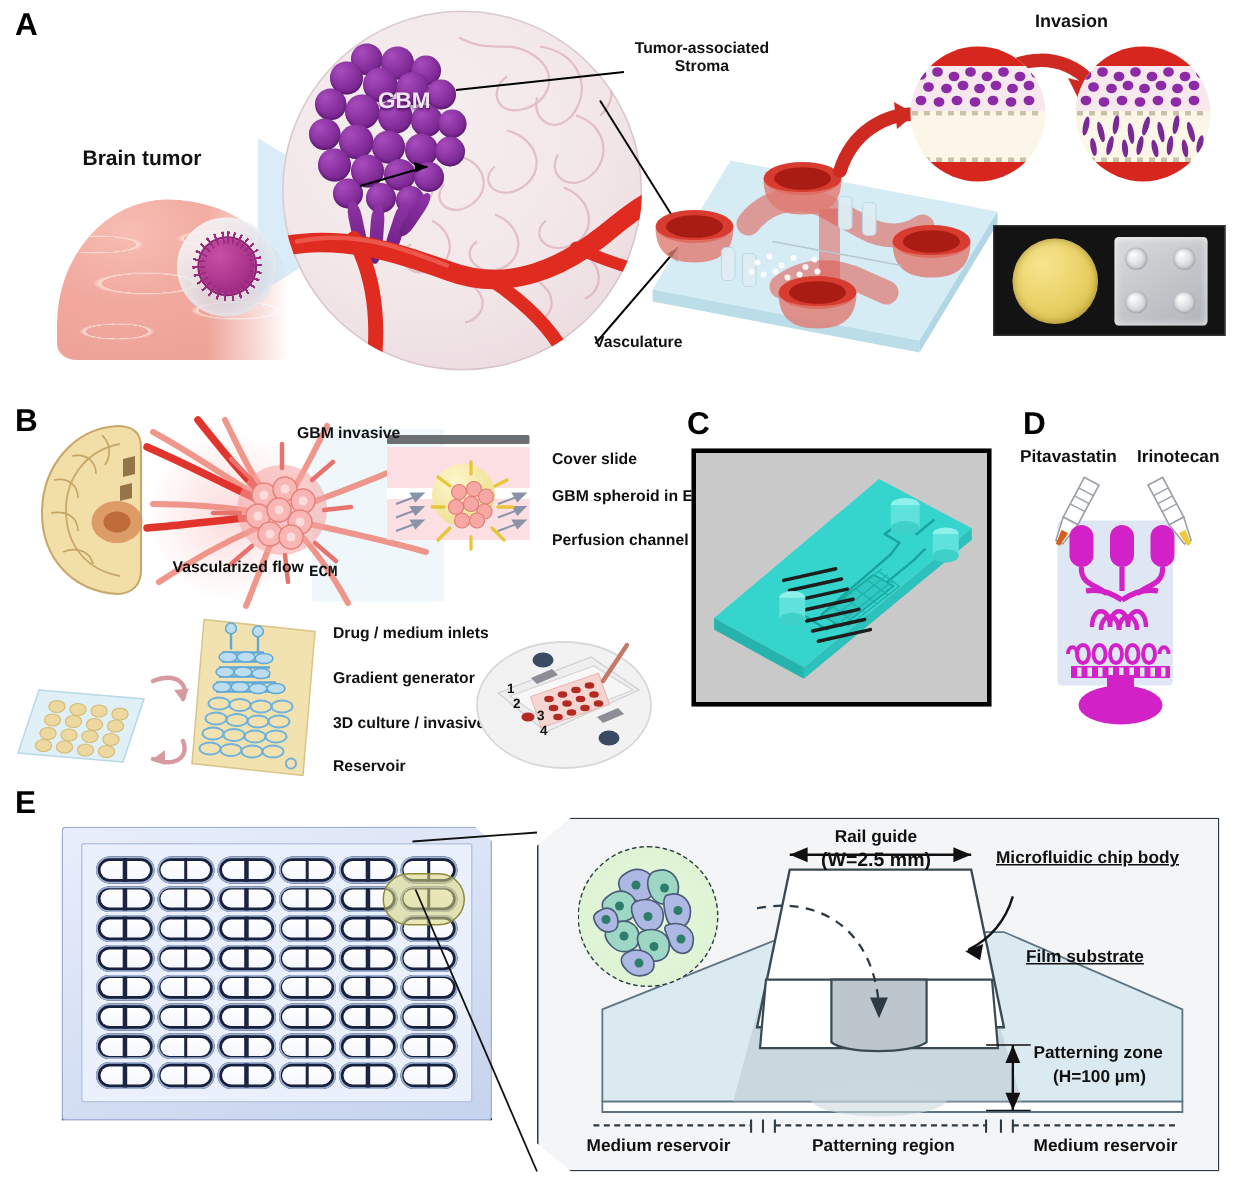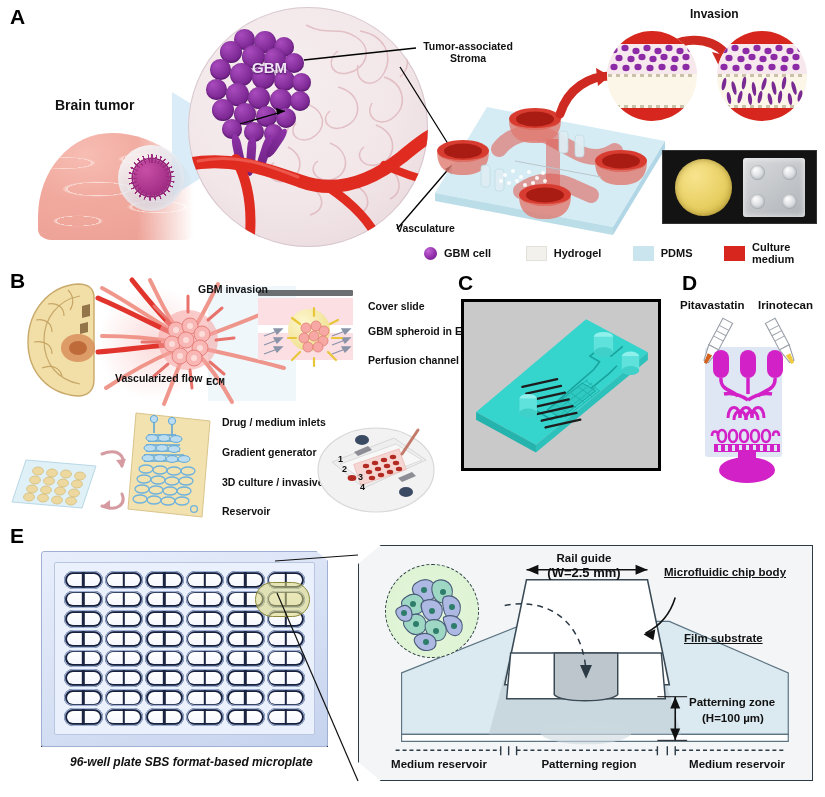--- a/index.html
+++ b/index.html
@@ -378,21 +378,21 @@
     <svg width="300" height="240" style="position:absolute; left:300px; top:14px;">
       <line x1="116" y1="34" x2="4" y2="46" stroke="#000" stroke-width="1.3"></line>
       <line x1="100" y1="53" x2="160" y2="149" stroke="#000" stroke-width="1.3"></line>
       <polygon points="160,149 153,141 158,140" fill="#000"></polygon>
       <line x1="97" y1="215" x2="152" y2="151" stroke="#000" stroke-width="1.3"></line>
       <polygon points="152,151 152,161 145,155" fill="#000"></polygon>
       <line x1="-60" y1="110" x2="-15" y2="97" stroke="#000" stroke-width="1.3"></line>
       <polygon points="-15,97 -24,94 -23,101" fill="#000"></polygon>
     </svg>
 
-    <div class="lbl center" style="left:408px; top:40px; width:120px;"><span>Tumor-associated
+    <div class="lbl center" style="left:408px; top:26px; width:120px;"><span>Tumor-associated
 Stroma</span></div>
     <div class="lbl" style="left:396px; top:222px;">Vasculature</div>
     <div class="lbl" style="left:690px; top:8px; font-size:12px;">Invasion</div>
 
     <svg class="chip3d" viewBox="0 0 250 145">
 
       <polygon points="62,12 240,46 188,132 10,98" fill="#cfe9f2" opacity=".85"></polygon>
       <polygon points="10,98 188,132 188,140 10,106" fill="#b3d9e6" opacity=".9"></polygon>
       <polygon points="188,132 240,46 240,54 188,140" fill="#a8d2e2" opacity=".9"></polygon>
 
@@ -601,38 +601,20 @@
     <div class="photo-inset">
       <div class="dish-yellow"></div>
       <div class="chip-clear">
         <span style="left:7px;  top:7px;"></span>
         <span style="left:39px; top:7px;"></span>
         <span style="left:7px;  top:36px;"></span>
         <span style="left:39px; top:36px;"></span>
       </div>
     </div>
 
-    <div class="legendA">
-      <div class="leg-item" style="width:116px;">
-        <span class="leg-sw cell"></span>
-        <span class="leg-txt">GBM cell</span>
-      </div>
-      <div class="leg-item" style="width:122px;">
-        <span class="leg-sw gel"></span>
-        <span class="leg-txt">Hydrogel</span>
-      </div>
-      <div class="leg-item" style="width:104px;">
-        <span class="leg-sw pdms"></span>
-        <span class="leg-txt">PDMS</span>
-      </div>
-      <div class="leg-item">
-        <span class="leg-sw med"></span>
-        <span class="leg-txt">Culture medium</span>
-      </div>
-    </div>
   </div>
 
   <div id="panelB">
     <div class="panel-letter" style="left:10px; top:2px;">B</div>
 
     <svg class="brain-slice" viewBox="0 0 96 118">
       <path d="M56,4 C26,6 6,32 6,62 C6,92 26,114 56,116 C66,116 72,110 72,100 L72,18 C72,8 66,4 56,4 Z" fill="#f2dfa8" stroke="#c9a96a" stroke-width="1.4"></path>
       <path d="M58,16 C36,20 22,38 22,60 C22,84 36,100 58,104" fill="none" stroke="#c9a96a" stroke-width="1.2"></path>
       <g fill="none" stroke="#c6a463" stroke-width="1.1">
         <path d="M14,40 C24,38 30,44 30,52"></path>
@@ -744,21 +726,21 @@
           <path d="M32,4 L40,0"></path>
           <path d="M34,18 L44,18"></path>
         <path d="M30,32 L38,40"></path>
           <path d="M16,38 L16,46"></path>
           <path d="M2,32 L-6,40"></path>
         <path d="M-2,18 L-10,18"></path>
           <path d="M2,4 L-6,-2"></path>
       </g>
     </svg>
 
-    <div class="lbl" style="left:198px; top:15px;">GBM invasion</div>
+    <div class="lbl" style="left:198px; top:15px;">GBM invasive</div>
     <div class="lbl" style="left:368px; top:32px;">Cover slide</div>
     <div class="lbl" style="left:368px; top:57px;">GBM spheroid in ECM</div>
     <div class="lbl" style="left:368px; top:86px;">Perfusion channel</div>
     <div class="lbl" style="left:115px; top:104px;">Vascularized flow</div>
     <div class="lbl" style="left:206px; top:108px;font-family:Liberation Mono, monospace;">ECM</div>
 
     <svg class="gradient-chip" viewBox="0 0 95 108">
       <polygon points="14,2 88,10 80,106 6,98" fill="#f2e2b0" stroke="#d9c48a" stroke-width="1"></polygon>
       <g stroke="#5fa8d8" stroke-width="1.6" fill="none">
         <path d="M32,10 L32,22"></path>
@@ -1066,21 +1048,20 @@
             <div class="well"></div>
             <div class="well"></div>
             <div class="well"></div>
             <div class="well"></div>
             <div class="well"></div>
             <div class="well"></div>
           </div>
       </div>
       <div class="well-hl"></div>
     </div>
-    <div class="lbl" style="left:70px; top:233px; font-size:12px; font-style:italic;">96-well plate SBS format-based microplate</div>
 
     <svg width="110" height="230" style="position:absolute; left:255px; top:30px;">
       <line x1="20" y1="8" x2="103" y2="2" stroke="#111" stroke-width="1.2"></line>
       <line x1="22" y1="40" x2="103" y2="228" stroke="#111" stroke-width="1.2"></line>
     </svg>
 
     <div class="e-schema">
       <svg width="100%" height="100%" viewBox="0 0 455 236">
 
         <polygon points="42,128 172,76 312,76 432,128 432,190 42,190" fill="#dbe9f0" stroke="#5d7482" stroke-width="1.2"></polygon>

